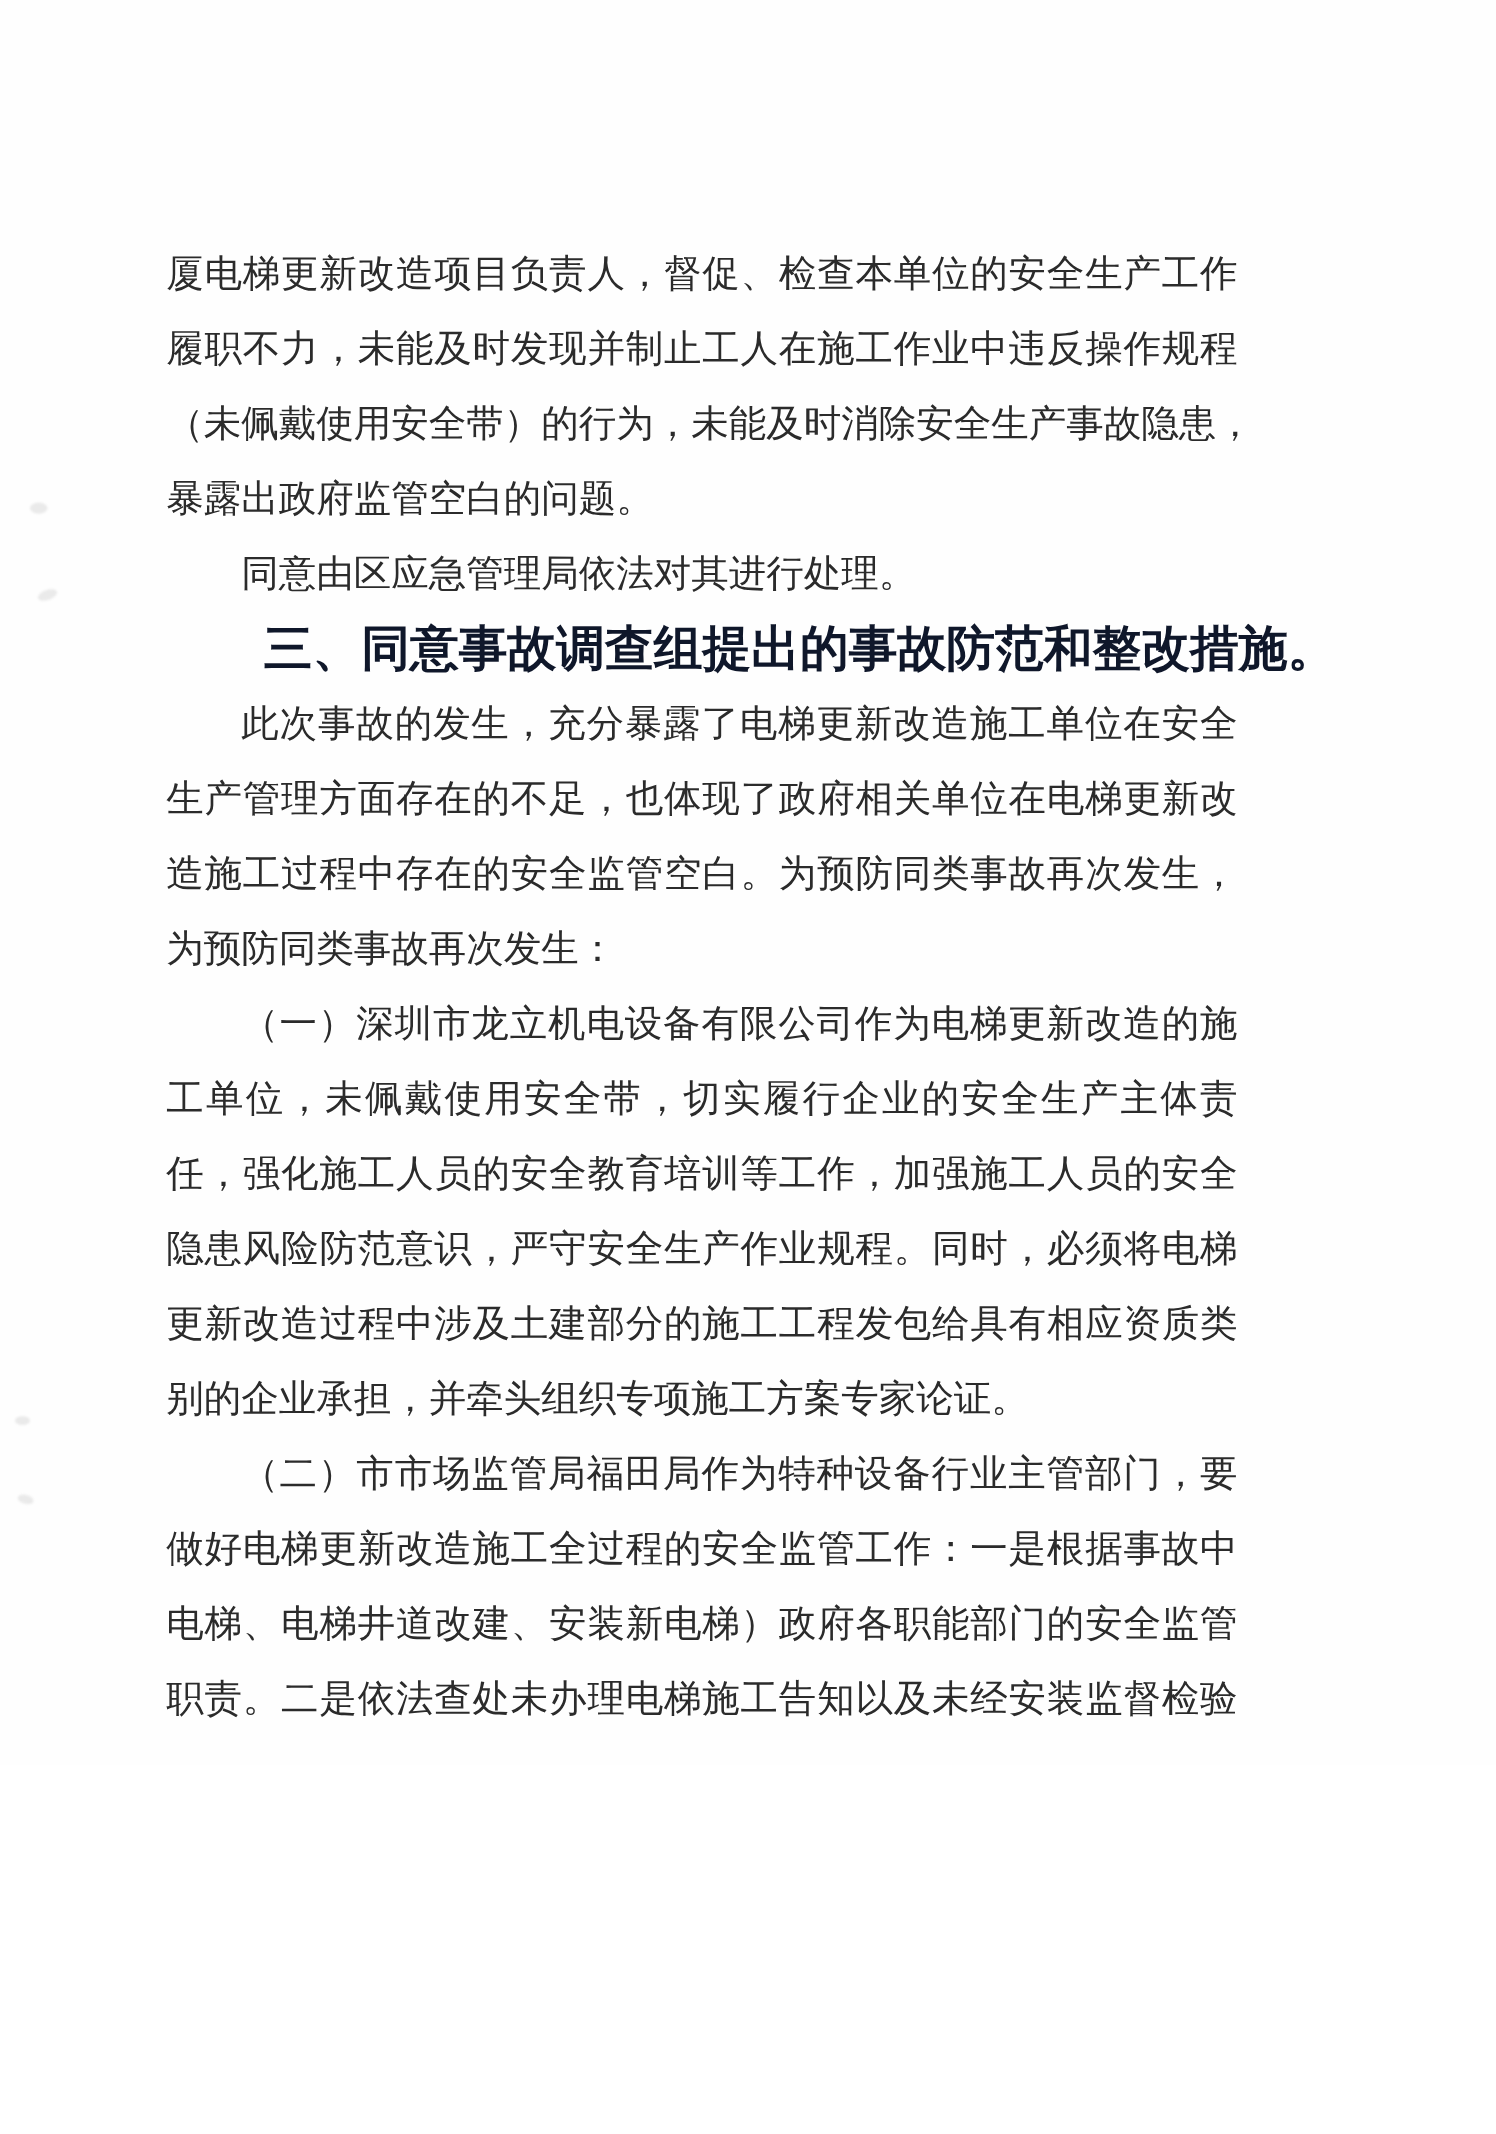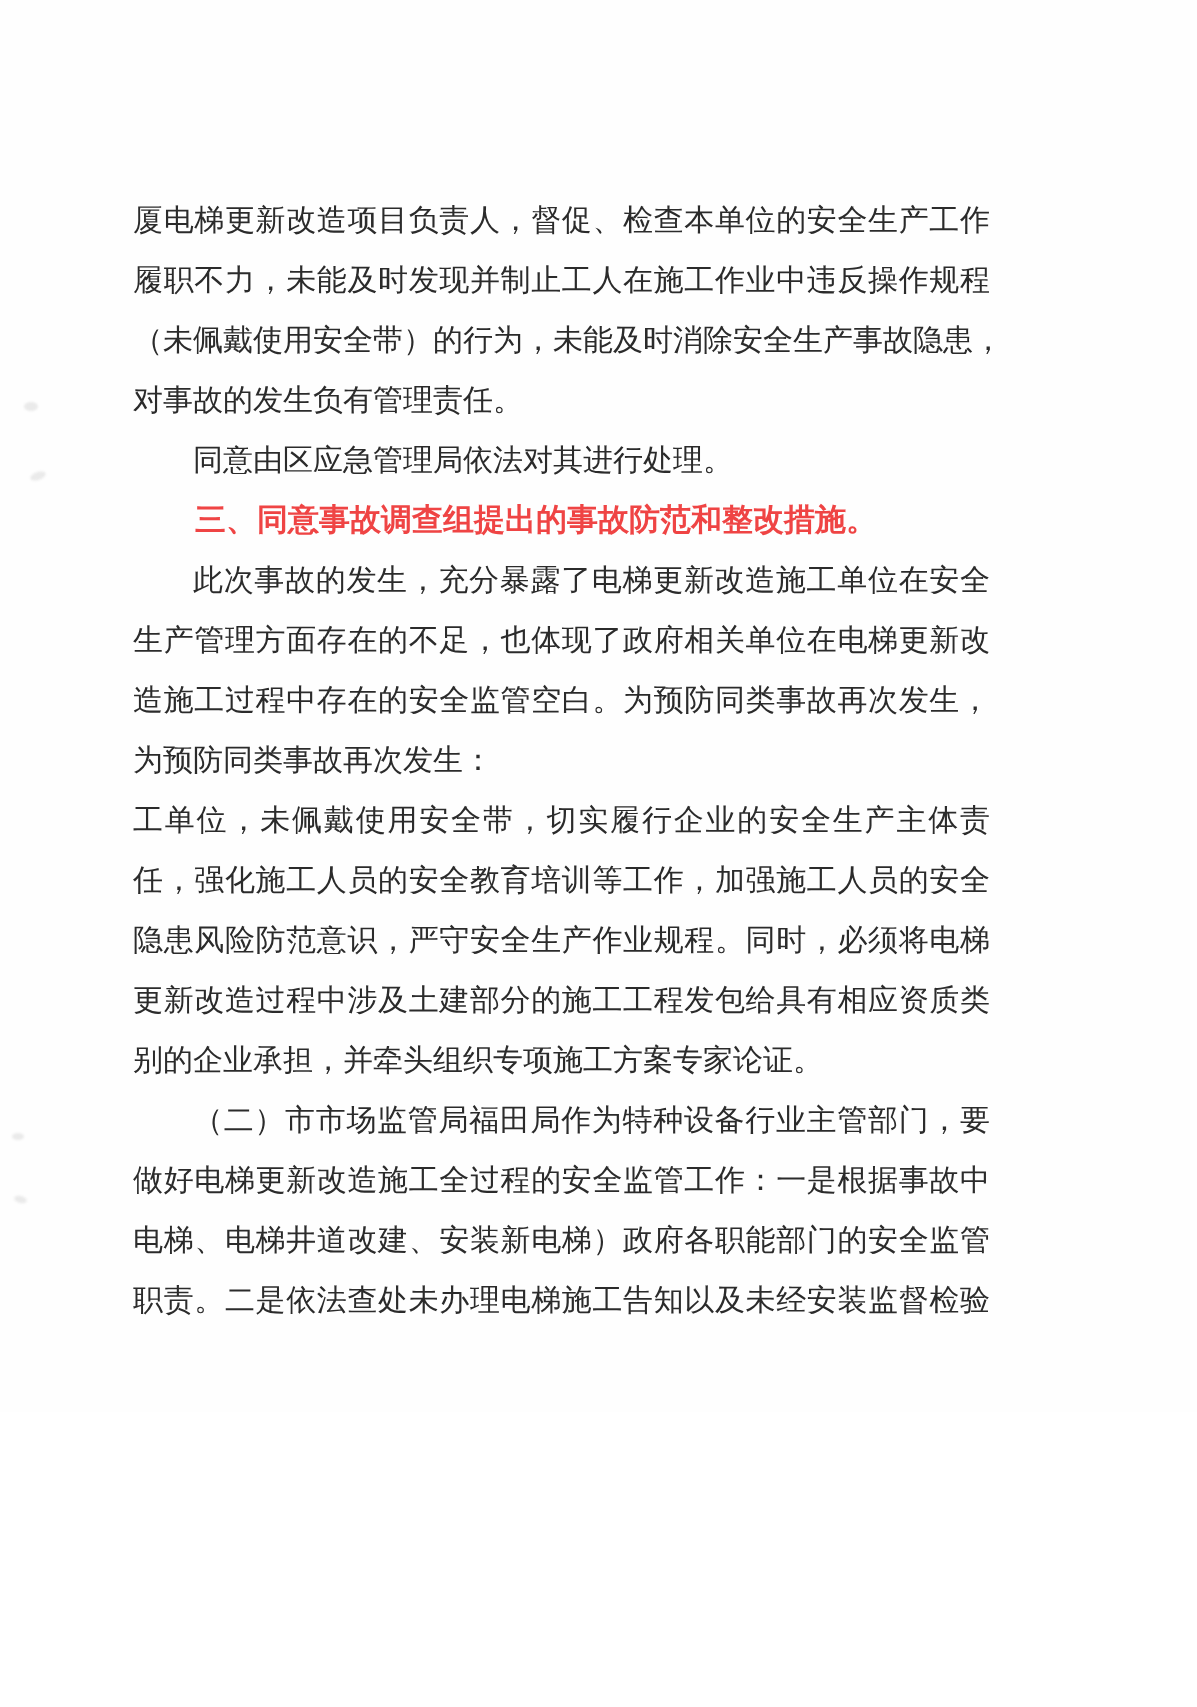--- a/index.html
+++ b/index.html
@@ -34,22 +34,22 @@
   .line.short {
     text-align: left;
     text-align-last: left;
   }
   .line.indent {
     text-indent: 2em;
   }
   .line.heading {
     font-family: "Liberation Sans", "DejaVu Sans", sans-serif;
     font-weight: 700;
-    color: #ef4444;
-    font-size: 31px;
+    color: #0f172a;
+    font-size: 39px;
   }
   .page-number {
     position: absolute;
     left: 912px;
     top: 1538px;
     font-size: 27px;
     color: #3a3a3a;
     letter-spacing: 4px;
     font-family: "Liberation Serif", "DejaVu Serif", serif;
   }
@@ -71,27 +71,28 @@
 
   <div class="artifact a1"></div>
   <div class="artifact a2"></div>
   <div class="artifact a3"></div>
   <div class="artifact a4"></div>
 
   <div class="text-block">
     <div class="line">厦电梯更新改造项目负责人，督促、检查本单位的安全生产工作</div>
     <div class="line">履职不力，未能及时发现并制止工人在施工作业中违反操作规程</div>
     <div class="line">（未佩戴使用安全带）的行为，未能及时消除安全生产事故隐患，</div>
-    <div class="line short">对事故的发生负有管理责任。</div>
+    <div class="line short">暴露出政府监管空白的问题。</div>
     <div class="line short indent">同意由区应急管理局依法对其进行处理。</div>
     <div class="line short indent heading">三、同意事故调查组提出的事故防范和整改措施。</div>
     <div class="line indent">此次事故的发生，充分暴露了电梯更新改造施工单位在安全</div>
     <div class="line">生产管理方面存在的不足，也体现了政府相关单位在电梯更新改</div>
     <div class="line">造施工过程中存在的安全监管空白。为预防同类事故再次发生，</div>
     <div class="line short">为预防同类事故再次发生：</div>
+    <div class="line indent">（一）深圳市龙立机电设备有限公司作为电梯更新改造的施</div>
     <div class="line">工单位，未佩戴使用安全带，切实履行企业的安全生产主体责</div>
     <div class="line">任，强化施工人员的安全教育培训等工作，加强施工人员的安全</div>
     <div class="line">隐患风险防范意识，严守安全生产作业规程。同时，必须将电梯</div>
     <div class="line">更新改造过程中涉及土建部分的施工工程发包给具有相应资质类</div>
     <div class="line short">别的企业承担，并牵头组织专项施工方案专家论证。</div>
     <div class="line indent">（二）市市场监管局福田局作为特种设备行业主管部门，要</div>
     <div class="line">做好电梯更新改造施工全过程的安全监管工作：一是根据事故中</div>
     <div class="line">电梯、电梯井道改建、安装新电梯）政府各职能部门的安全监管</div>
     <div class="line">职责。二是依法查处未办理电梯施工告知以及未经安装监督检验</div>
   </div>

